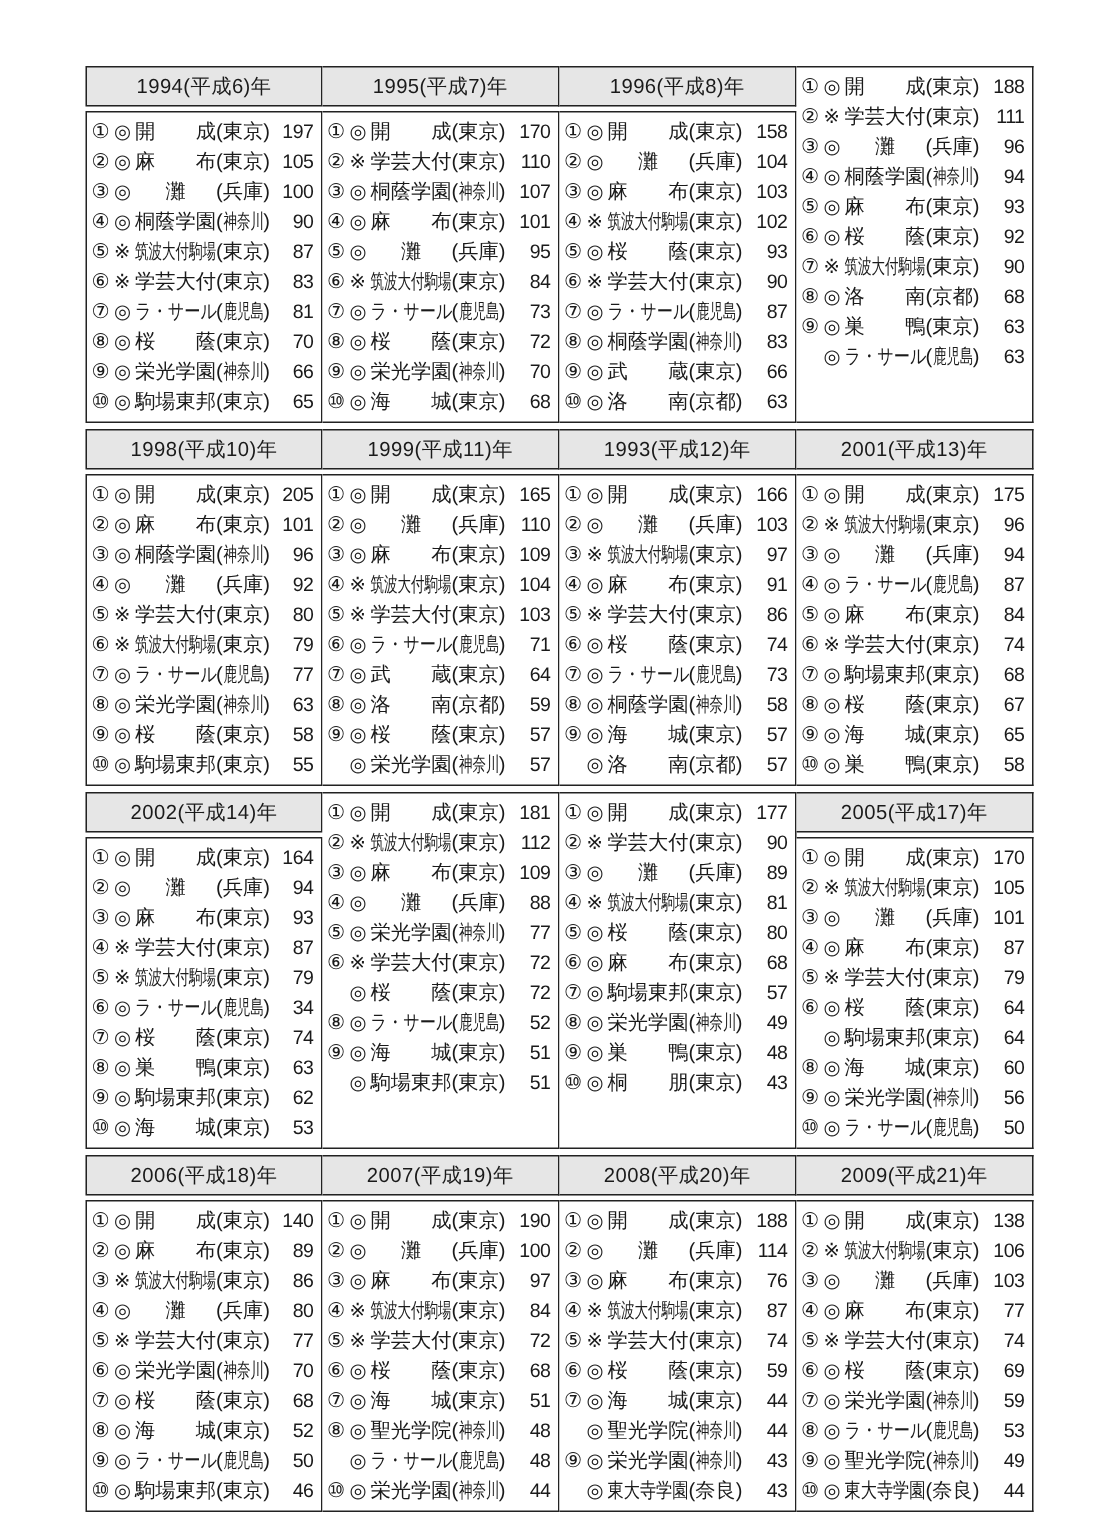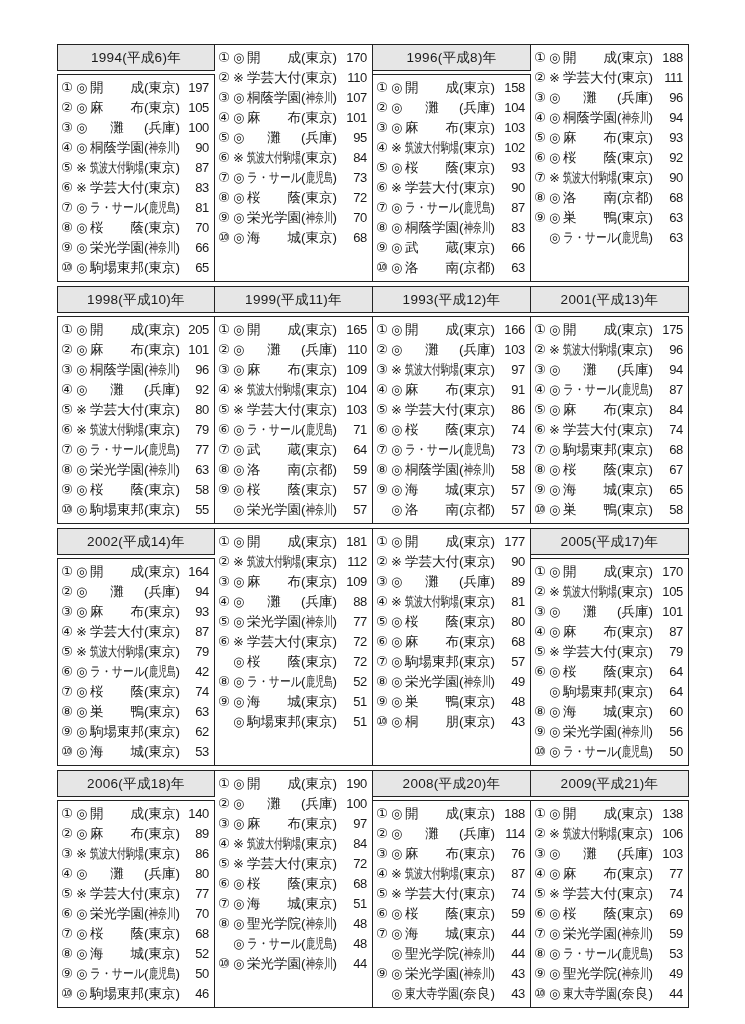--- a/index.html
+++ b/index.html
@@ -209,20 +209,23 @@
     <span class="pref">
               <span class="pn">(</span>
               <span class="pc"><span class="pi">東京</span></span>
               <span class="pn">)</span>
             </span>
     <span class="val">65</span>
   </div>
         </div>
   </div>
       <div class="block">
+    <div class="block-header">
+      <span class="year-label">1995(平成7)年</span>
+    </div>
     <div class="block-body">
           <div class="row">
     <span class="rank">①</span>
     <span class="mark">◎</span>
     <span class="name justify">
               <span>開</span>
               <span>成</span>
             </span>
     <span class="pref">
               <span class="pn">(</span>
@@ -1314,21 +1317,21 @@
     <span class="rank">⑥</span>
     <span class="mark">◎</span>
     <span class="name">
               <span class="name-in" style="transform: scaleX(0.8);">ラ・サール</span>
             </span>
     <span class="pref">
               <span class="pn">(</span>
               <span class="pc"><span class="pi" style="transform: scaleX(0.667);">鹿児島</span></span>
               <span class="pn">)</span>
             </span>
-    <span class="val">42</span>
+    <span class="val">34</span>
   </div>
           <div class="row">
     <span class="rank">⑦</span>
     <span class="mark">◎</span>
     <span class="name justify">
               <span>桜</span>
               <span>蔭</span>
             </span>
     <span class="pref">
               <span class="pn">(</span>
@@ -1964,20 +1967,23 @@
     <span class="pref">
               <span class="pn">(</span>
               <span class="pc"><span class="pi">東京</span></span>
               <span class="pn">)</span>
             </span>
     <span class="val">46</span>
   </div>
         </div>
   </div>
       <div class="block">
+    <div class="block-header">
+      <span class="year-label">2007(平成19)年</span>
+    </div>
     <div class="block-body">
           <div class="row">
     <span class="rank">①</span>
     <span class="mark">◎</span>
     <span class="name justify">
               <span>開</span>
               <span>成</span>
             </span>
     <span class="pref">
               <span class="pn">(</span>

